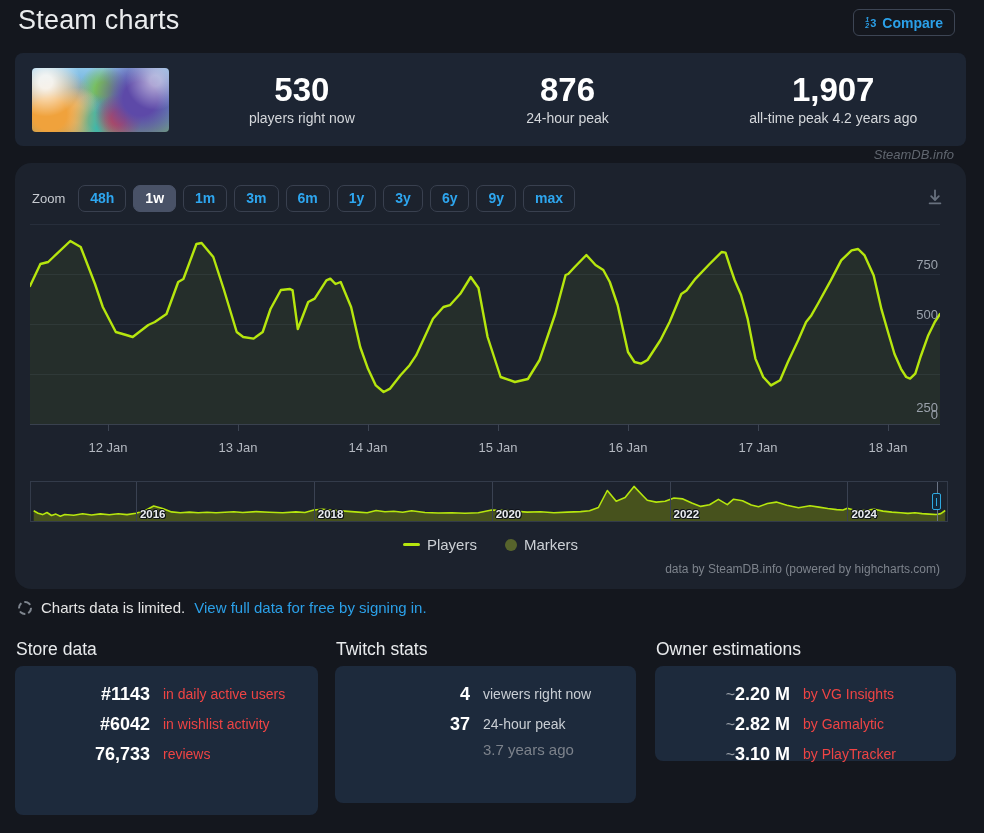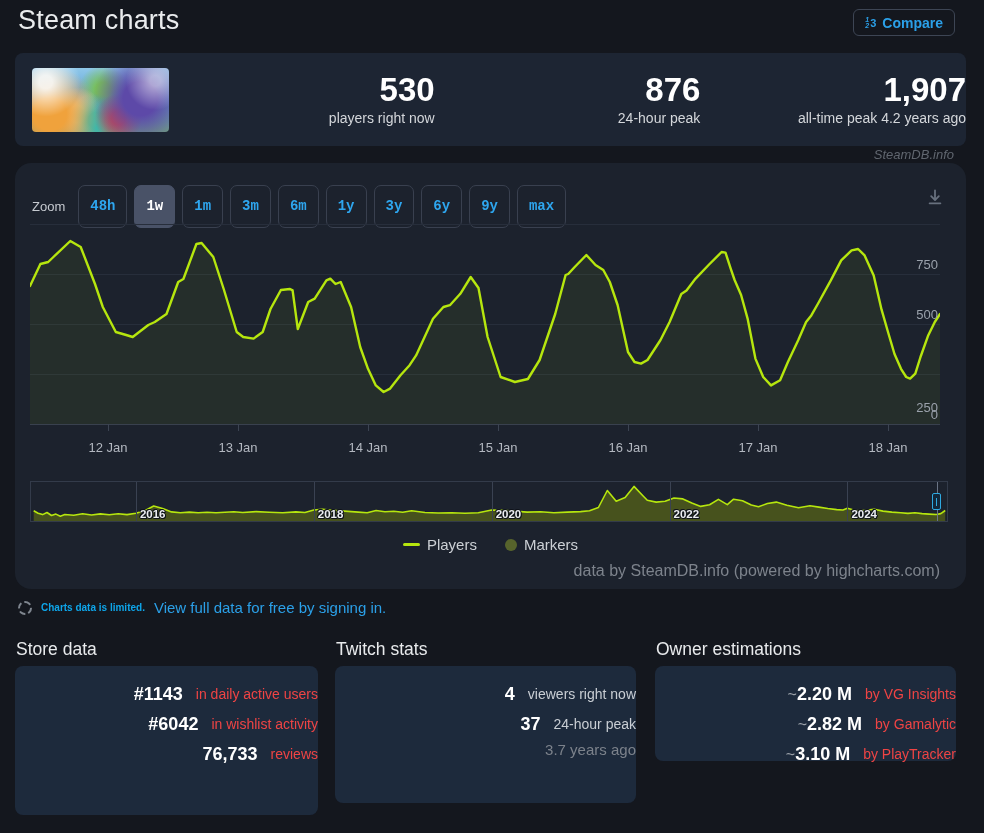--- a/index.html
+++ b/index.html
@@ -24,32 +24,32 @@
       radial-gradient(circle at 10% 22%, rgba(255,255,255,.85) 0 5%, transparent 26%),
       radial-gradient(circle at 90% 20%, rgba(255,255,255,.5) 0 4%, transparent 22%),
       radial-gradient(circle at 13% 72%, #f0a23c 0 13%, transparent 38%),
       radial-gradient(circle at 79% 48%, #5d49a8 0 15%, transparent 42%),
       radial-gradient(circle at 63% 78%, #cf4848 0 7%, transparent 24%),
       radial-gradient(circle at 47% 82%, #3fb7a9 0 9%, transparent 30%),
       radial-gradient(circle at 33% 72%, #ecd9b4 0 8%, transparent 26%),
       radial-gradient(circle at 52% 34%, #79c257 0 9%, transparent 30%),
       linear-gradient(180deg, #8fc8ea 0%, #5e9fd3 48%, #6f9f7e 100%); }
   .stats-wrap { flex:1; display:flex; }
-  .stat { flex:1; text-align:right; }
+  .stat { flex:1; text-align:center; }
   .stat .num { font-size:33px; font-weight:700; color:#ffffff; line-height:1.05; }
   .stat .lbl { font-size:14px; color:#d4d7db; margin-top:3px; }
 
   .watermark { position:absolute; right:30px; top:147px; font-size:13px; font-style:italic; color:#60666f; }
 
   
   .chart-panel { position:absolute; left:15px; top:163px; width:951px; height:426px; background:#1c222d; border-radius:16px; }
   .zoom-row { position:absolute; left:17px; top:22px; display:flex; align-items:center; gap:7px; }
   .zoom-label { font-size:13px; color:#c6cad0; margin-right:6px; }
-  .zoom-btn { background:transparent; border:1px solid #39404f; border-radius:7px; padding:12px 11px;
-    color:#2ea6ef; font-family:Liberation Mono, monospace; font-size:14px; font-weight:700; cursor:pointer; line-height:1.2; }
+  .zoom-btn { background:transparent; border:1px solid #39404f; border-radius:7px; padding:4px 11px;
+    color:#2ea6ef; font-family:Liberation Sans, sans-serif; font-size:14px; font-weight:700; cursor:pointer; line-height:1.2; }
   .zoom-btn.selected { background:#495267; border-color:#495267; color:#ffffff;text-align:right; }
   .dl-btn { position:absolute; right:21px; top:25px; width:20px; height:20px; background:transparent; border:none; cursor:pointer; padding:0; }
 
   .plot { position:absolute; left:15px; top:61px; width:910px; height:200px; }
   .gridline { position:absolute; left:0; width:910px; height:1px; background:#272e3b; }
   .gridline.zero { background:#39414e; }
   .ylab { position:absolute; right:2px; width:40px; text-align:right; font-size:13px; color:#9aa1ab; }
   .plot svg { position:absolute; left:0; top:0; }
   .xtick { position:absolute; top:200px; width:1px; height:7px; background:#3c4452; }
   .xlab { position:absolute; top:216px; width:60px; margin-left:-30px; text-align:center; font-size:13px; color:#b3b8c0; }
@@ -61,32 +61,32 @@
   .nav-sel-line { position:absolute; left:906px; top:0; width:1px; height:39px; background:#6b7586; }
   .nav-handle { position:absolute; left:901px; top:11px; width:9px; height:17px; background:#13283a;
     border:1px solid #2fa9e0; border-radius:2px; cursor:ew-resize; }
   .nav-handle i { position:absolute; left:3px; top:4px; width:1px; height:8px; background:#2fa9e0; }
 
   .legend { position:absolute; left:0; top:373px; width:100%; display:flex; justify-content:center; gap:28px; align-items:center; }
   .legend-item { display:flex; align-items:center; gap:7px; cursor:pointer; }
   .sw-line { width:17px; height:3px; border-radius:2px; }
   .sw-circle { width:12px; height:12px; border-radius:50%; }
   .legend-item span.lab { font-size:15px; color:#ccd0d5; }
-  .credits { position:absolute; right:26px; top:399px; font-size:16px; color:#7d838c;text-align:right; }
+  .credits { position:absolute; right:26px; top:399px; font-size:12px; color:#7d838c;text-align:right; }
 
   
   .notice { position:absolute; left:18px; top:599px; display:flex; align-items:center; gap:9px; }
   .dashed-circle { width:14px; height:14px; border:2px dashed #7f868f; border-radius:50%; flex:none; }
-  .notice .txt { font-size:10px; color:#0ea5e9;font-weight:bold; }
+  .notice .txt { font-size:15px; color:#e5e5e5; }
   .notice a { font-size:15px; color:#2ba0e8; text-decoration:none; }
 
   
   .sec-title { position:absolute; top:639px; font-size:17.5px; font-weight:400; color:#e8eaec; }
   .card { position:absolute; top:666px; background:#1d2a3c; border-radius:8px; padding-top:13px; }
-  .row { display:flex; height:30px; line-height:30px;justify-content:flex-end; }
+  .row { display:flex; height:30px; line-height:30px; }
   .row .val { width:135px; text-align:right; font-size:18px; font-weight:700; color:#ffffff; white-space:nowrap; }
   .row .val .tilde { color:#9aa0a8; font-weight:400; font-size:16px; }
   .row .lab { margin-left:13px; font-size:14px; }
   .row .lab.link { color:#ef4444; cursor:pointer; }
   .row .lab.plain { color:#c9ced4; }
   .row.sub { height:26px; line-height:22px; }
   .row.sub .lab { color:#7c828b; font-size:15px; }
 </style>
 </head>
 <body>

